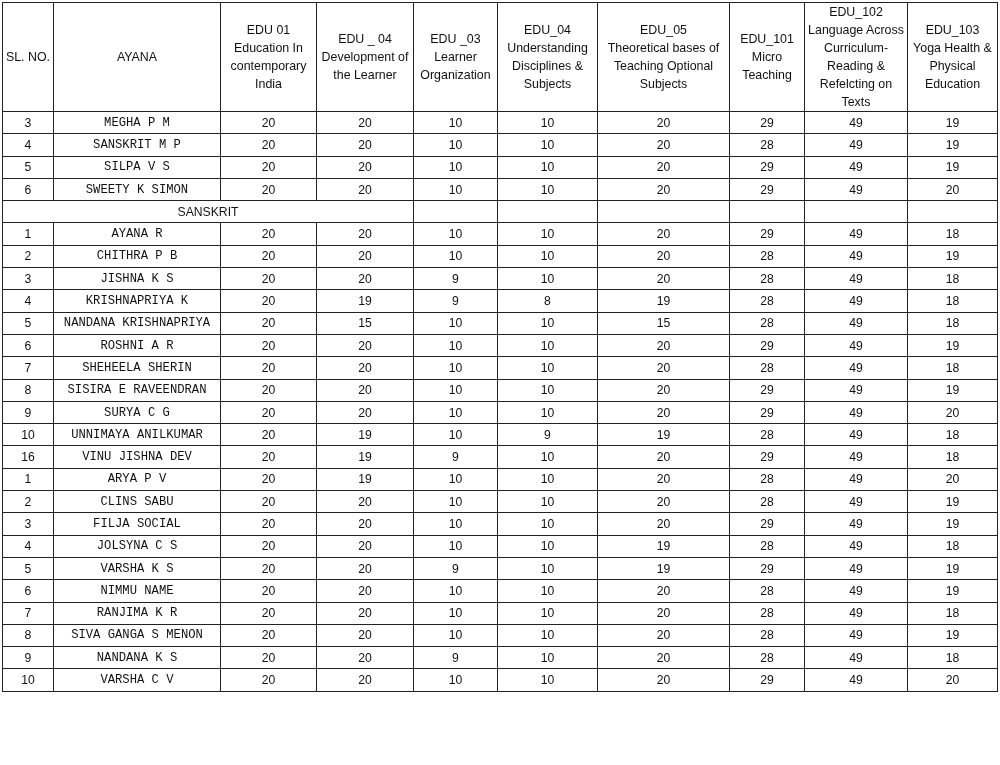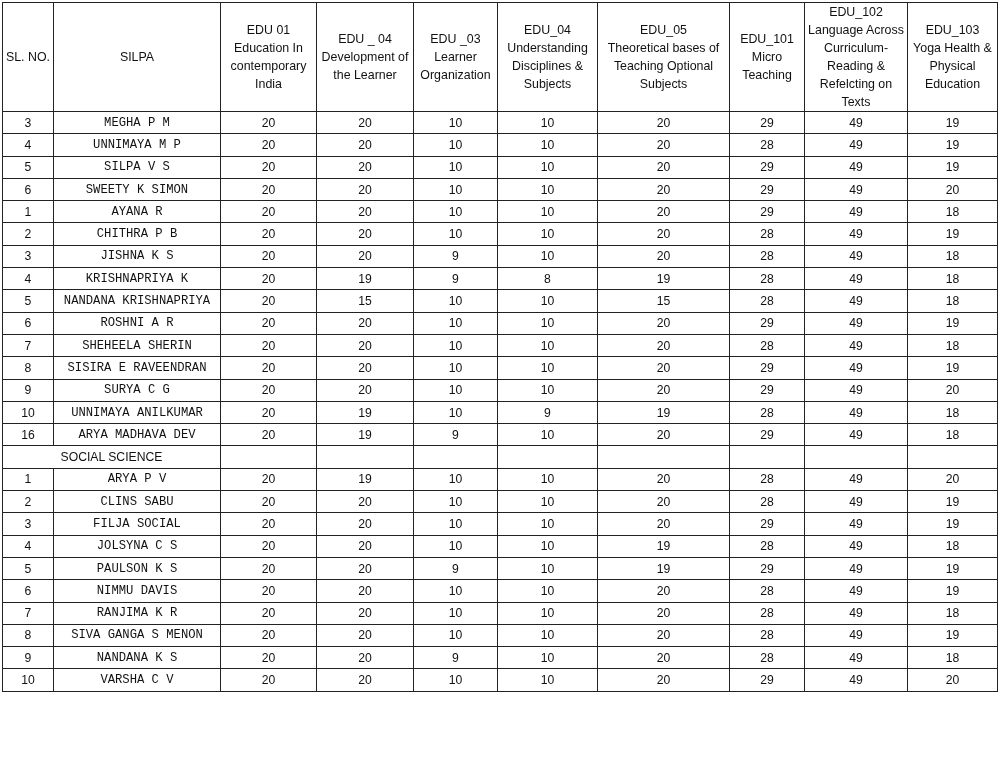--- a/index.html
+++ b/index.html
@@ -62,21 +62,21 @@
     <col style="width:84px">
     <col style="width:100px">
     <col style="width:132px">
     <col style="width:75px">
     <col style="width:103px">
     <col style="width:90px">
   </colgroup>
   <thead>
     <tr>
       <th>SL. NO.</th>
-      <th>SILPA</th>
+      <th>AYANA</th>
       <th>
           <span class="code">EDU 01</span>
           <span class="title">Education In contemporary India</span>
         </th>
       <th>
           <span class="code">EDU _ 04</span>
           <span class="title">Development of the Learner</span>
         </th>
       <th>
           <span class="code">EDU _03</span>
@@ -112,21 +112,21 @@
         <td>20</td>
         <td>10</td>
         <td>10</td>
         <td>20</td>
         <td>29</td>
         <td>49</td>
         <td>19</td>
       </tr>
       <tr>
         <td class="sl">4</td>
-        <td class="name">UNNIMAYA M P</td>
+        <td class="name">SANSKRIT M P</td>
         <td>20</td>
         <td>20</td>
         <td>10</td>
         <td>10</td>
         <td>20</td>
         <td>28</td>
         <td>49</td>
         <td>19</td>
       </tr>
       <tr>
@@ -147,20 +147,29 @@
         <td>20</td>
         <td>20</td>
         <td>10</td>
         <td>10</td>
         <td>20</td>
         <td>29</td>
         <td>49</td>
         <td>20</td>
       </tr>
       <tr>
+        <td colspan="4" class="section">SANSKRIT</td>
+        <td></td>
+        <td></td>
+        <td></td>
+        <td></td>
+        <td></td>
+        <td></td>
+      </tr>
+      <tr>
         <td class="sl">1</td>
         <td class="name">AYANA R</td>
         <td>20</td>
         <td>20</td>
         <td>10</td>
         <td>10</td>
         <td>20</td>
         <td>29</td>
         <td>49</td>
         <td>18</td>
@@ -268,40 +277,29 @@
         <td>19</td>
         <td>10</td>
         <td>9</td>
         <td>19</td>
         <td>28</td>
         <td>49</td>
         <td>18</td>
       </tr>
       <tr>
         <td class="sl">16</td>
-        <td class="name">ARYA MADHAVA DEV</td>
-        <td>20</td>
-        <td>19</td>
-        <td>9</td>
-        <td>10</td>
-        <td>20</td>
-        <td>29</td>
-        <td>49</td>
-        <td>18</td>
-      </tr>
-      <tr>
-        <td colspan="2" class="section">SOCIAL SCIENCE</td>
-        <td></td>
-        <td></td>
-        <td></td>
-        <td></td>
-        <td></td>
-        <td></td>
-        <td></td>
-        <td></td>
+        <td class="name">VINU JISHNA DEV</td>
+        <td>20</td>
+        <td>19</td>
+        <td>9</td>
+        <td>10</td>
+        <td>20</td>
+        <td>29</td>
+        <td>49</td>
+        <td>18</td>
       </tr>
       <tr>
         <td class="sl">1</td>
         <td class="name">ARYA P V</td>
         <td>20</td>
         <td>19</td>
         <td>10</td>
         <td>10</td>
         <td>20</td>
         <td>28</td>
@@ -339,33 +337,33 @@
         <td>20</td>
         <td>10</td>
         <td>10</td>
         <td>19</td>
         <td>28</td>
         <td>49</td>
         <td>18</td>
       </tr>
       <tr>
         <td class="sl">5</td>
-        <td class="name">PAULSON K S</td>
+        <td class="name">VARSHA K S</td>
         <td>20</td>
         <td>20</td>
         <td>9</td>
         <td>10</td>
         <td>19</td>
         <td>29</td>
         <td>49</td>
         <td>19</td>
       </tr>
       <tr>
         <td class="sl">6</td>
-        <td class="name">NIMMU DAVIS</td>
+        <td class="name">NIMMU NAME</td>
         <td>20</td>
         <td>20</td>
         <td>10</td>
         <td>10</td>
         <td>20</td>
         <td>28</td>
         <td>49</td>
         <td>19</td>
       </tr>
       <tr>

